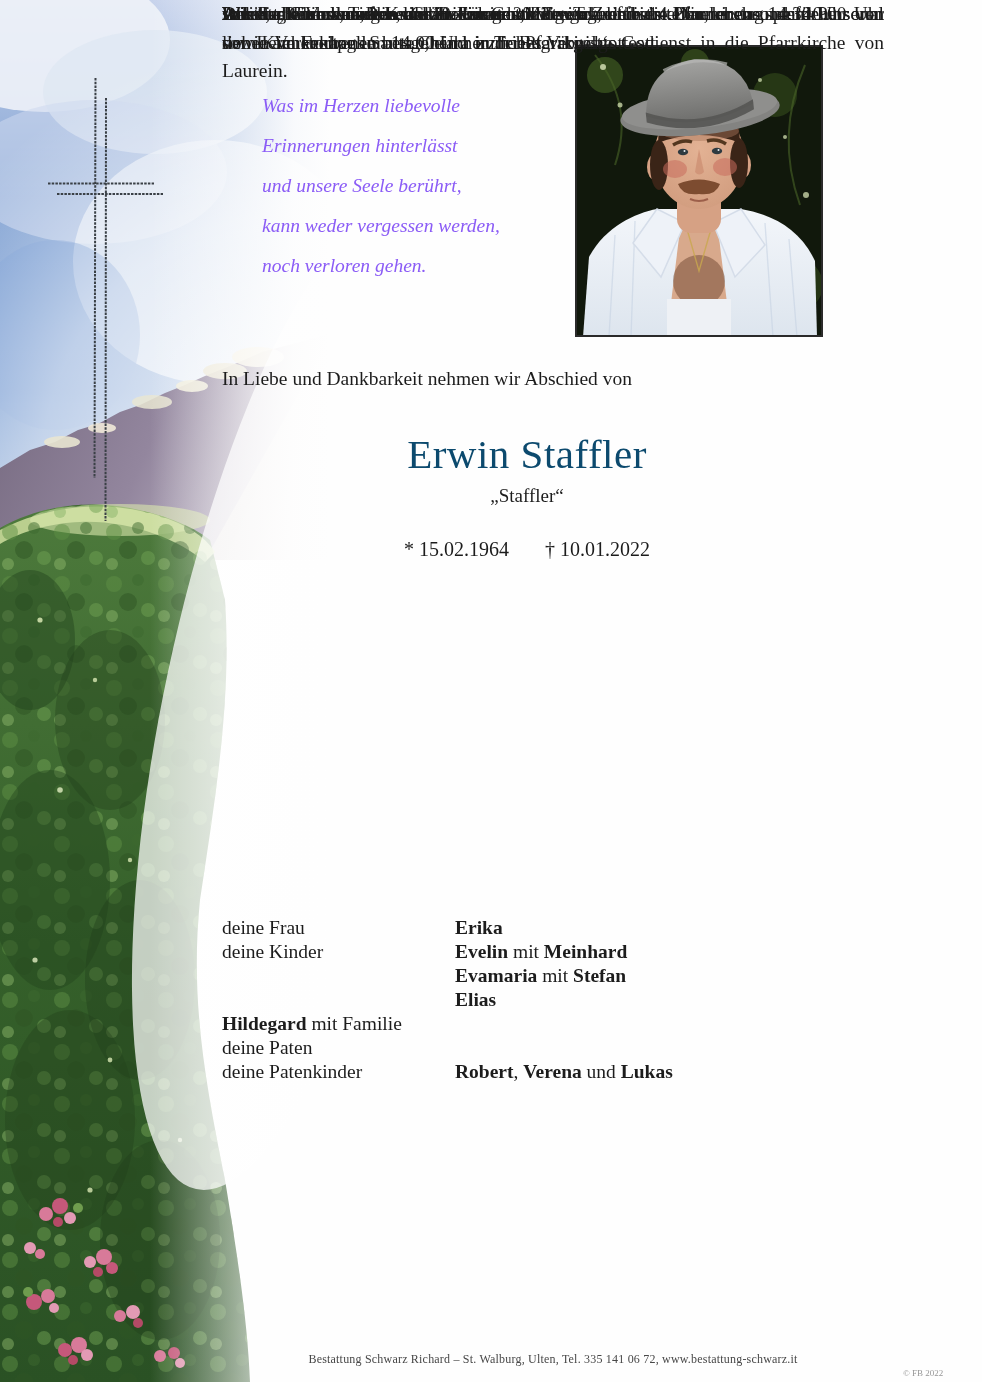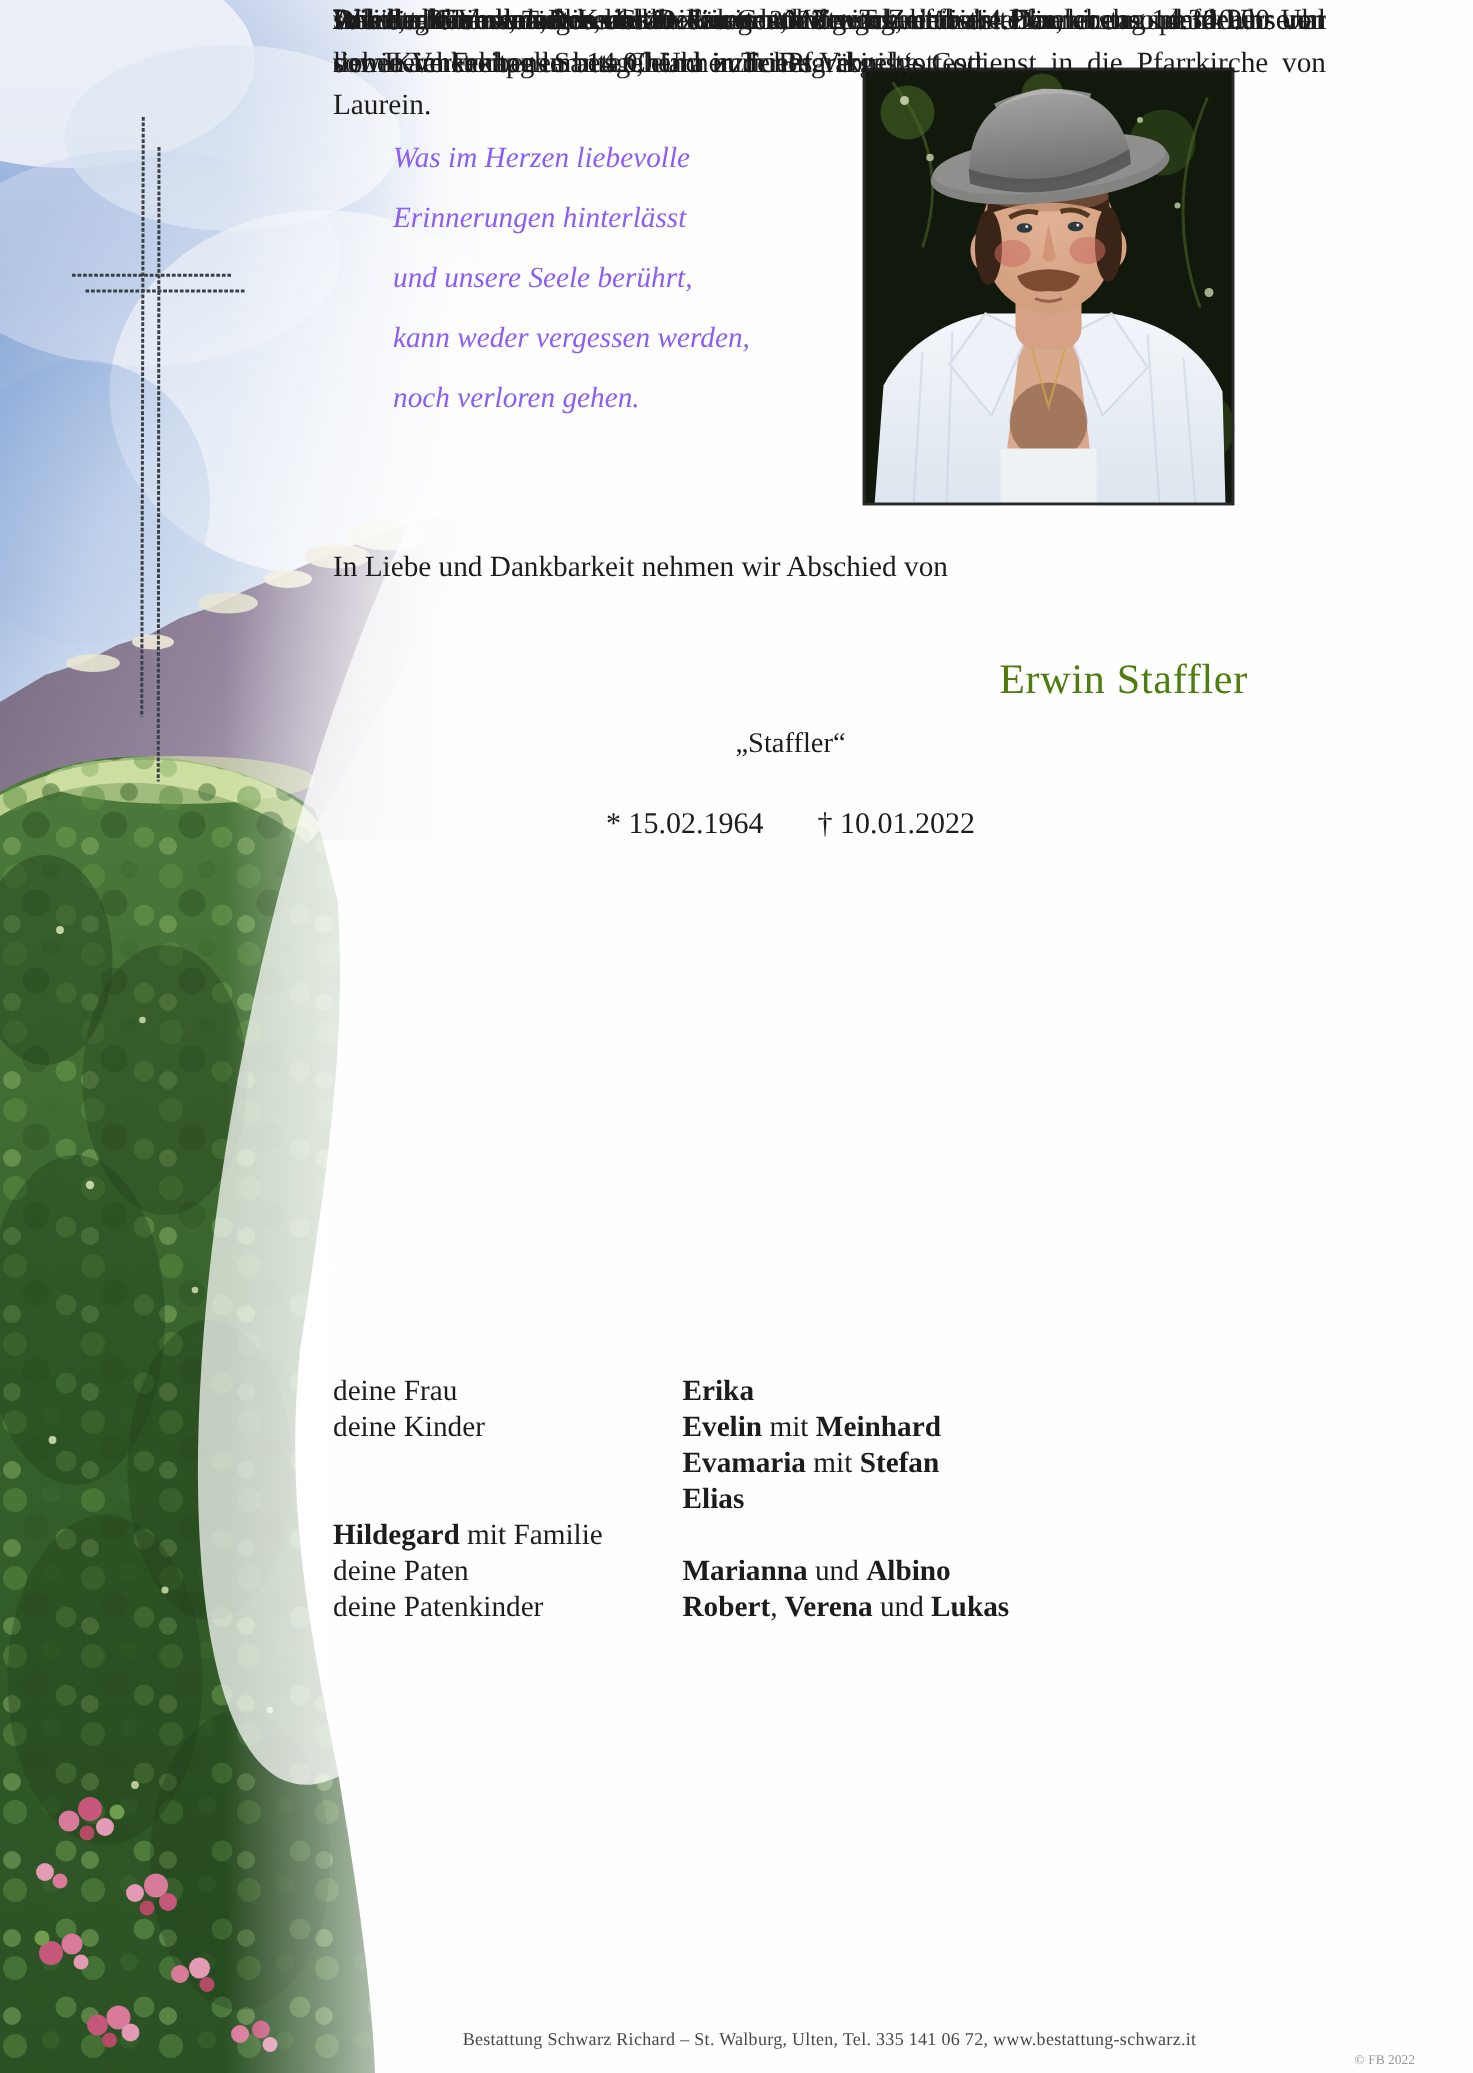--- a/index.html
+++ b/index.html
@@ -12,21 +12,21 @@
   
   .bg-art{left:0;top:0;width:330px;height:1382px;}
   
   .photo-frame{left:575px;top:45px;width:248px;height:292px;}
   
   .poem{left:262px;top:86px;font-style:italic;font-size:19.5px;color:#8b5cf6;}
   .poem .line{height:40px;line-height:40px;white-space:nowrap;}
   
   .intro{left:222px;top:368px;font-size:19.5px;}
   .name-block{left:222px;top:430px;width:610px;text-align:center;}
-  .name{font-size:28px;line-height:48px;letter-spacing:.5px;color:#4d7c0f;text-align:right;}
+  .name{font-size:41px;line-height:48px;letter-spacing:.5px;color:#0c4a6e;}
   .nickname{font-size:19px;line-height:30px;margin-top:3px;}
   .dates{left:222px;top:538px;width:610px;text-align:center;font-size:20px;}
   .dates .death{margin-left:36px;}
   
   .para{left:222px;width:662px;font-size:19.5px;line-height:28.5px;}
   .just{text-align:justify;}
   .p1{top:602;}
   .p2{top:648;}
   .p3{top:744;}
   .dateline{top:802;font-size:18.5px;}
@@ -304,23 +304,20 @@
           <div class="fam-line"><span class="b">Elias</span></div>
         </div>
       </div>
       <div class="fam-row">
         <div class="fam-names">
           <div class="fam-line"><span class="b">Hildegard</span><span> mit Familie</span></div>
         </div>
       </div>
       <div class="fam-row">
         <div class="fam-rel">deine Paten</div>
-        <div class="fam-names">
-          <div class="fam-line"><span class="b">Marianna</span><span> und </span><span class="b">Albino</span></div>
-        </div>
       </div>
       <div class="fam-row">
         <div class="fam-rel">deine Patenkinder</div>
         <div class="fam-names">
           <div class="fam-line"><span class="b">Robert</span><span>, </span><span class="b">Verena</span><span> und </span><span class="b">Lukas</span></div>
         </div>
       </div>
     </div>
 
   <div class="abs para closing1">sowie alle Verwandten und Bekannten</div>

